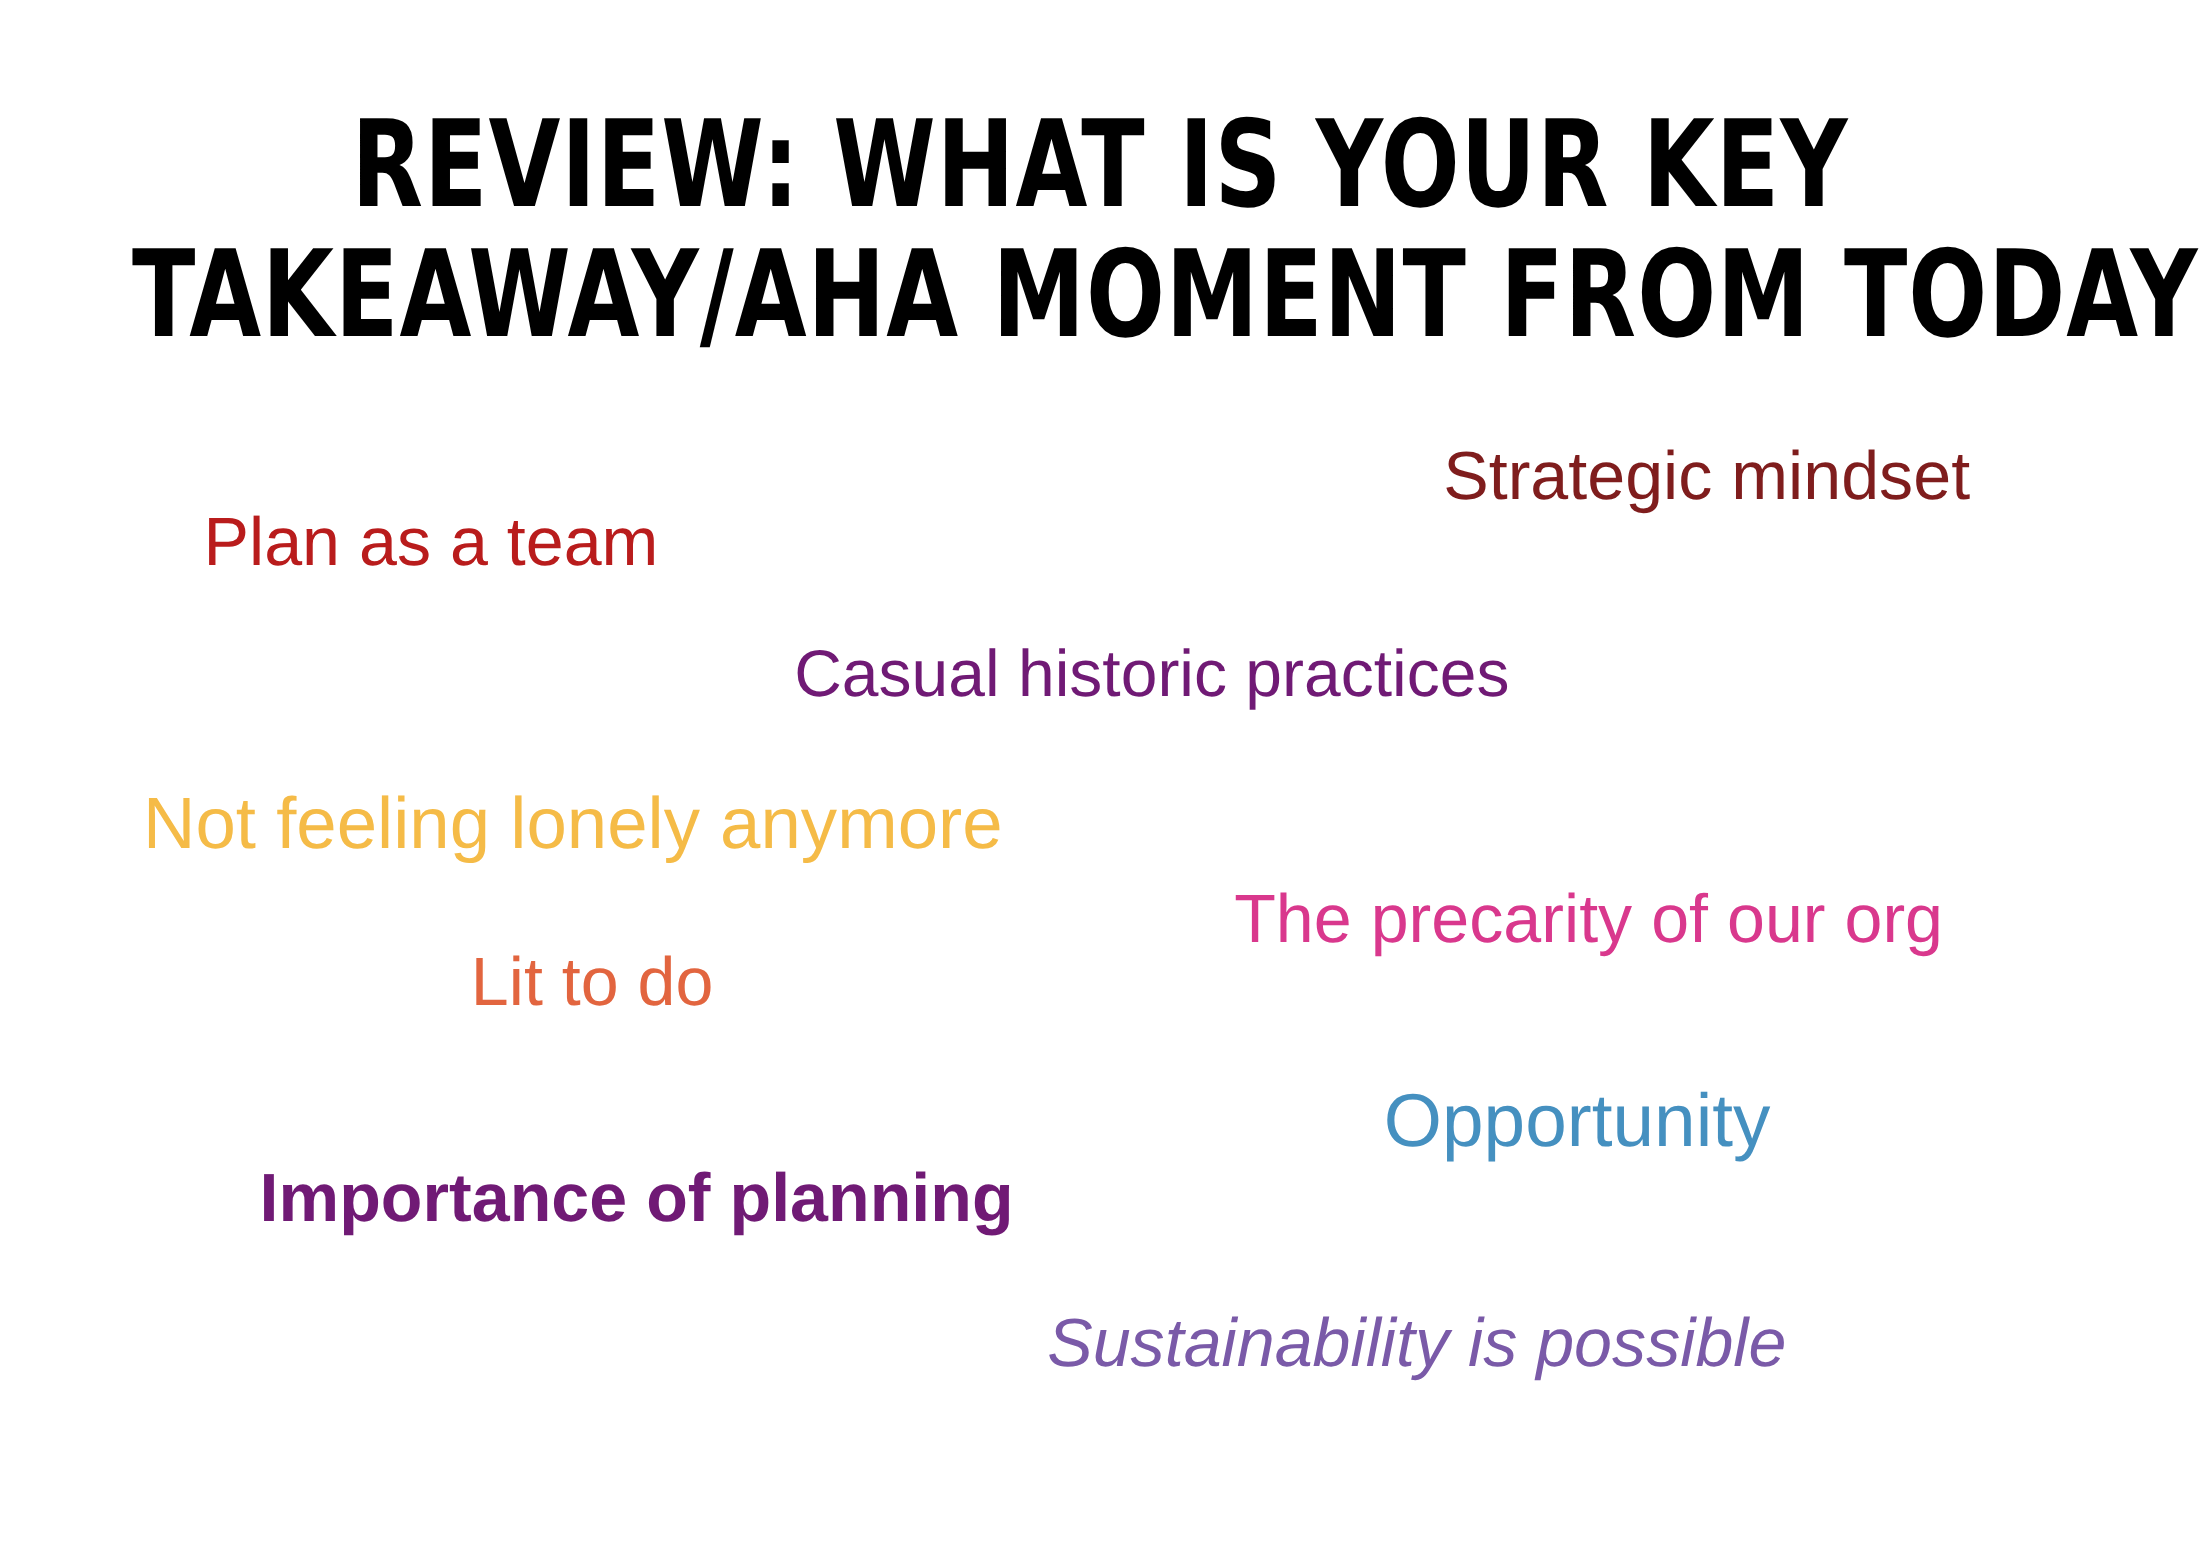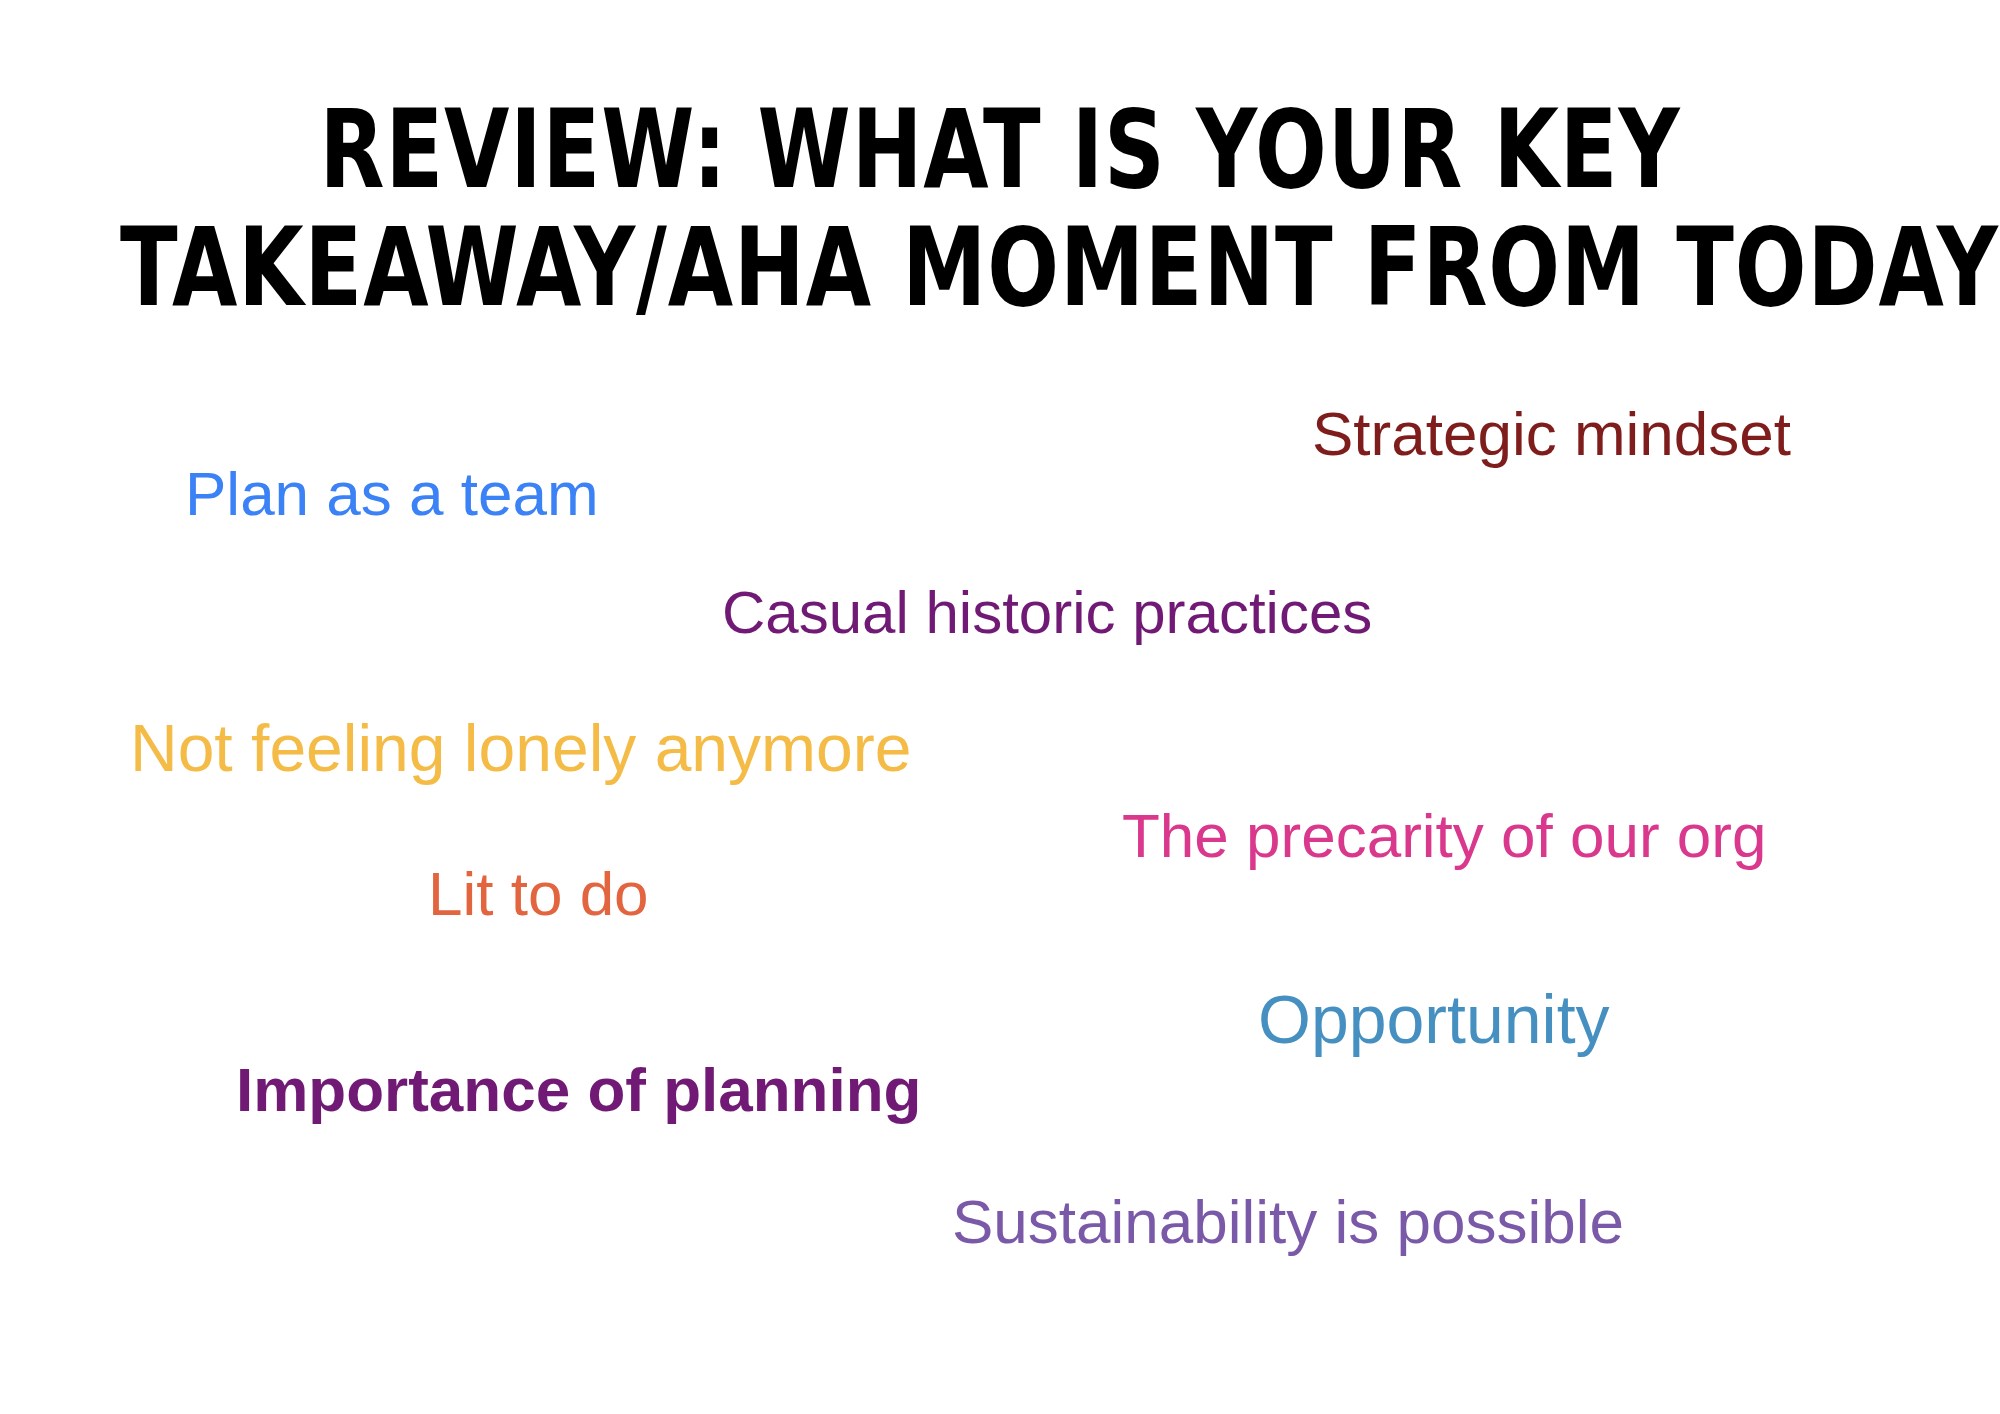--- a/index.html
+++ b/index.html
@@ -57,23 +57,23 @@
 
 <div id="slide">
 
   <div id="title-block">
     <span class="title-line" id="title-line-1" style="transform: scaleX(0.88) scaleY(1.14);">REVIEW: WHAT IS YOUR KEY</span>
     <span class="title-line" id="title-line-2" style="transform: scaleX(0.88) scaleY(1.14);">TAKEAWAY/AHA MOMENT FROM TODAY?</span>
   </div>
 
   <div id="responses-layer">
       <div class="response" style="left: 1312px; top: 400px; color: #7f1d1d; font-size: 62px;">Strategic mindset</div>
-      <div class="response" style="left: 185px; top: 460px; color: #3b82f6; font-size: 62px;">Plan as a team</div>
+      <div class="response" style="left: 185px; top: 460px; color: #b91c1c; font-size: 62px;">Plan as a team</div>
       <div class="response" style="left: 722px; top: 580px; color: #701a75; font-size: 60px;">Casual historic practices</div>
       <div class="response" style="left: 130px; top: 712px; color: rgb(245, 187, 71); font-size: 66px;">Not feeling lonely anymore</div>
       <div class="response" style="left: 1082px; top: 802px; color: rgb(217, 56, 141); font-size: 62px; margin-left: 40px;">The precarity of our org</div>
       <div class="response" style="left: 428px; top: 860px; color: rgb(226, 101, 63); font-size: 62px;">Lit to do</div>
       <div class="response" style="left: 1258px; top: 982px; color: rgb(69, 144, 192); font-size: 68px;">Opportunity</div>
       <div class="response" style="left: 236px; top: 1056px; color: #701a75; font-size: 62px; font-weight: bold;">Importance of planning</div>
-      <div class="response" style="left: 952px; top: 1188px; color: rgb(122, 90, 168); font-size: 62px;">Sustainability is possible</div>
+      <div class="response" style="left: 952px; top: 1188px; color: rgb(122, 90, 168); font-size: 62px; font-style: italic;">Sustainability is possible</div>
     </div>
 
 </div>
 
 </body></html>

